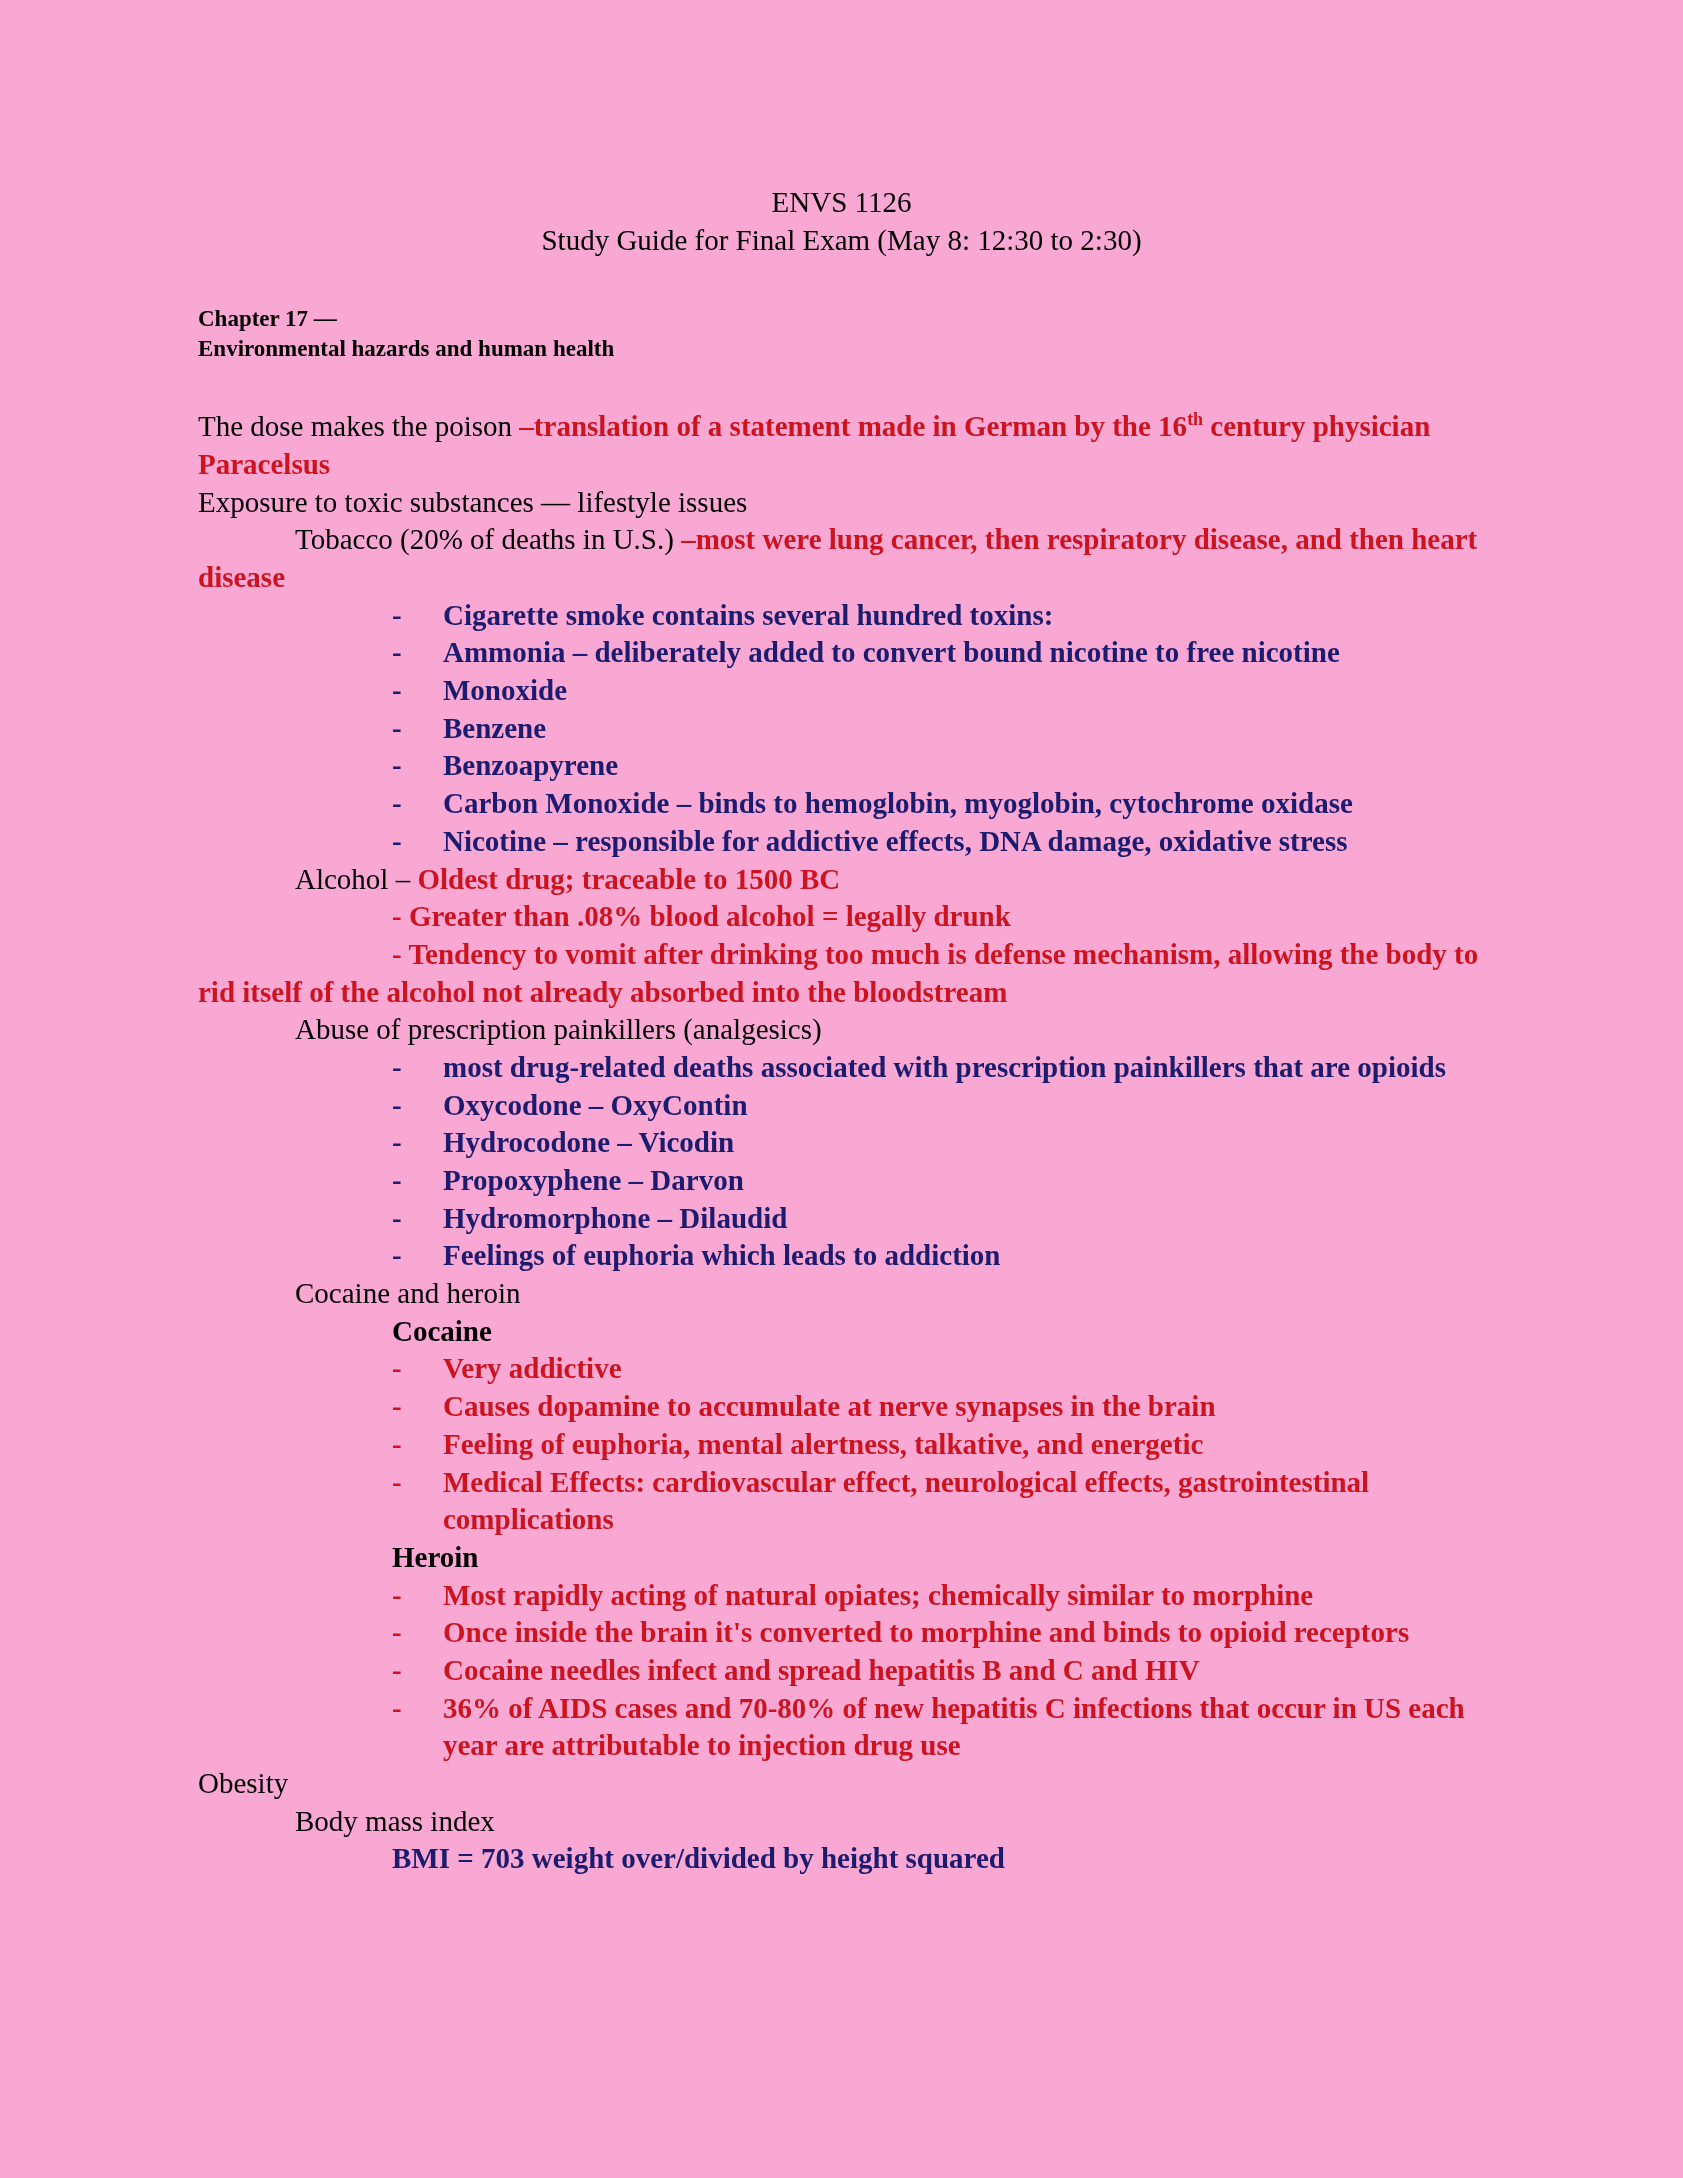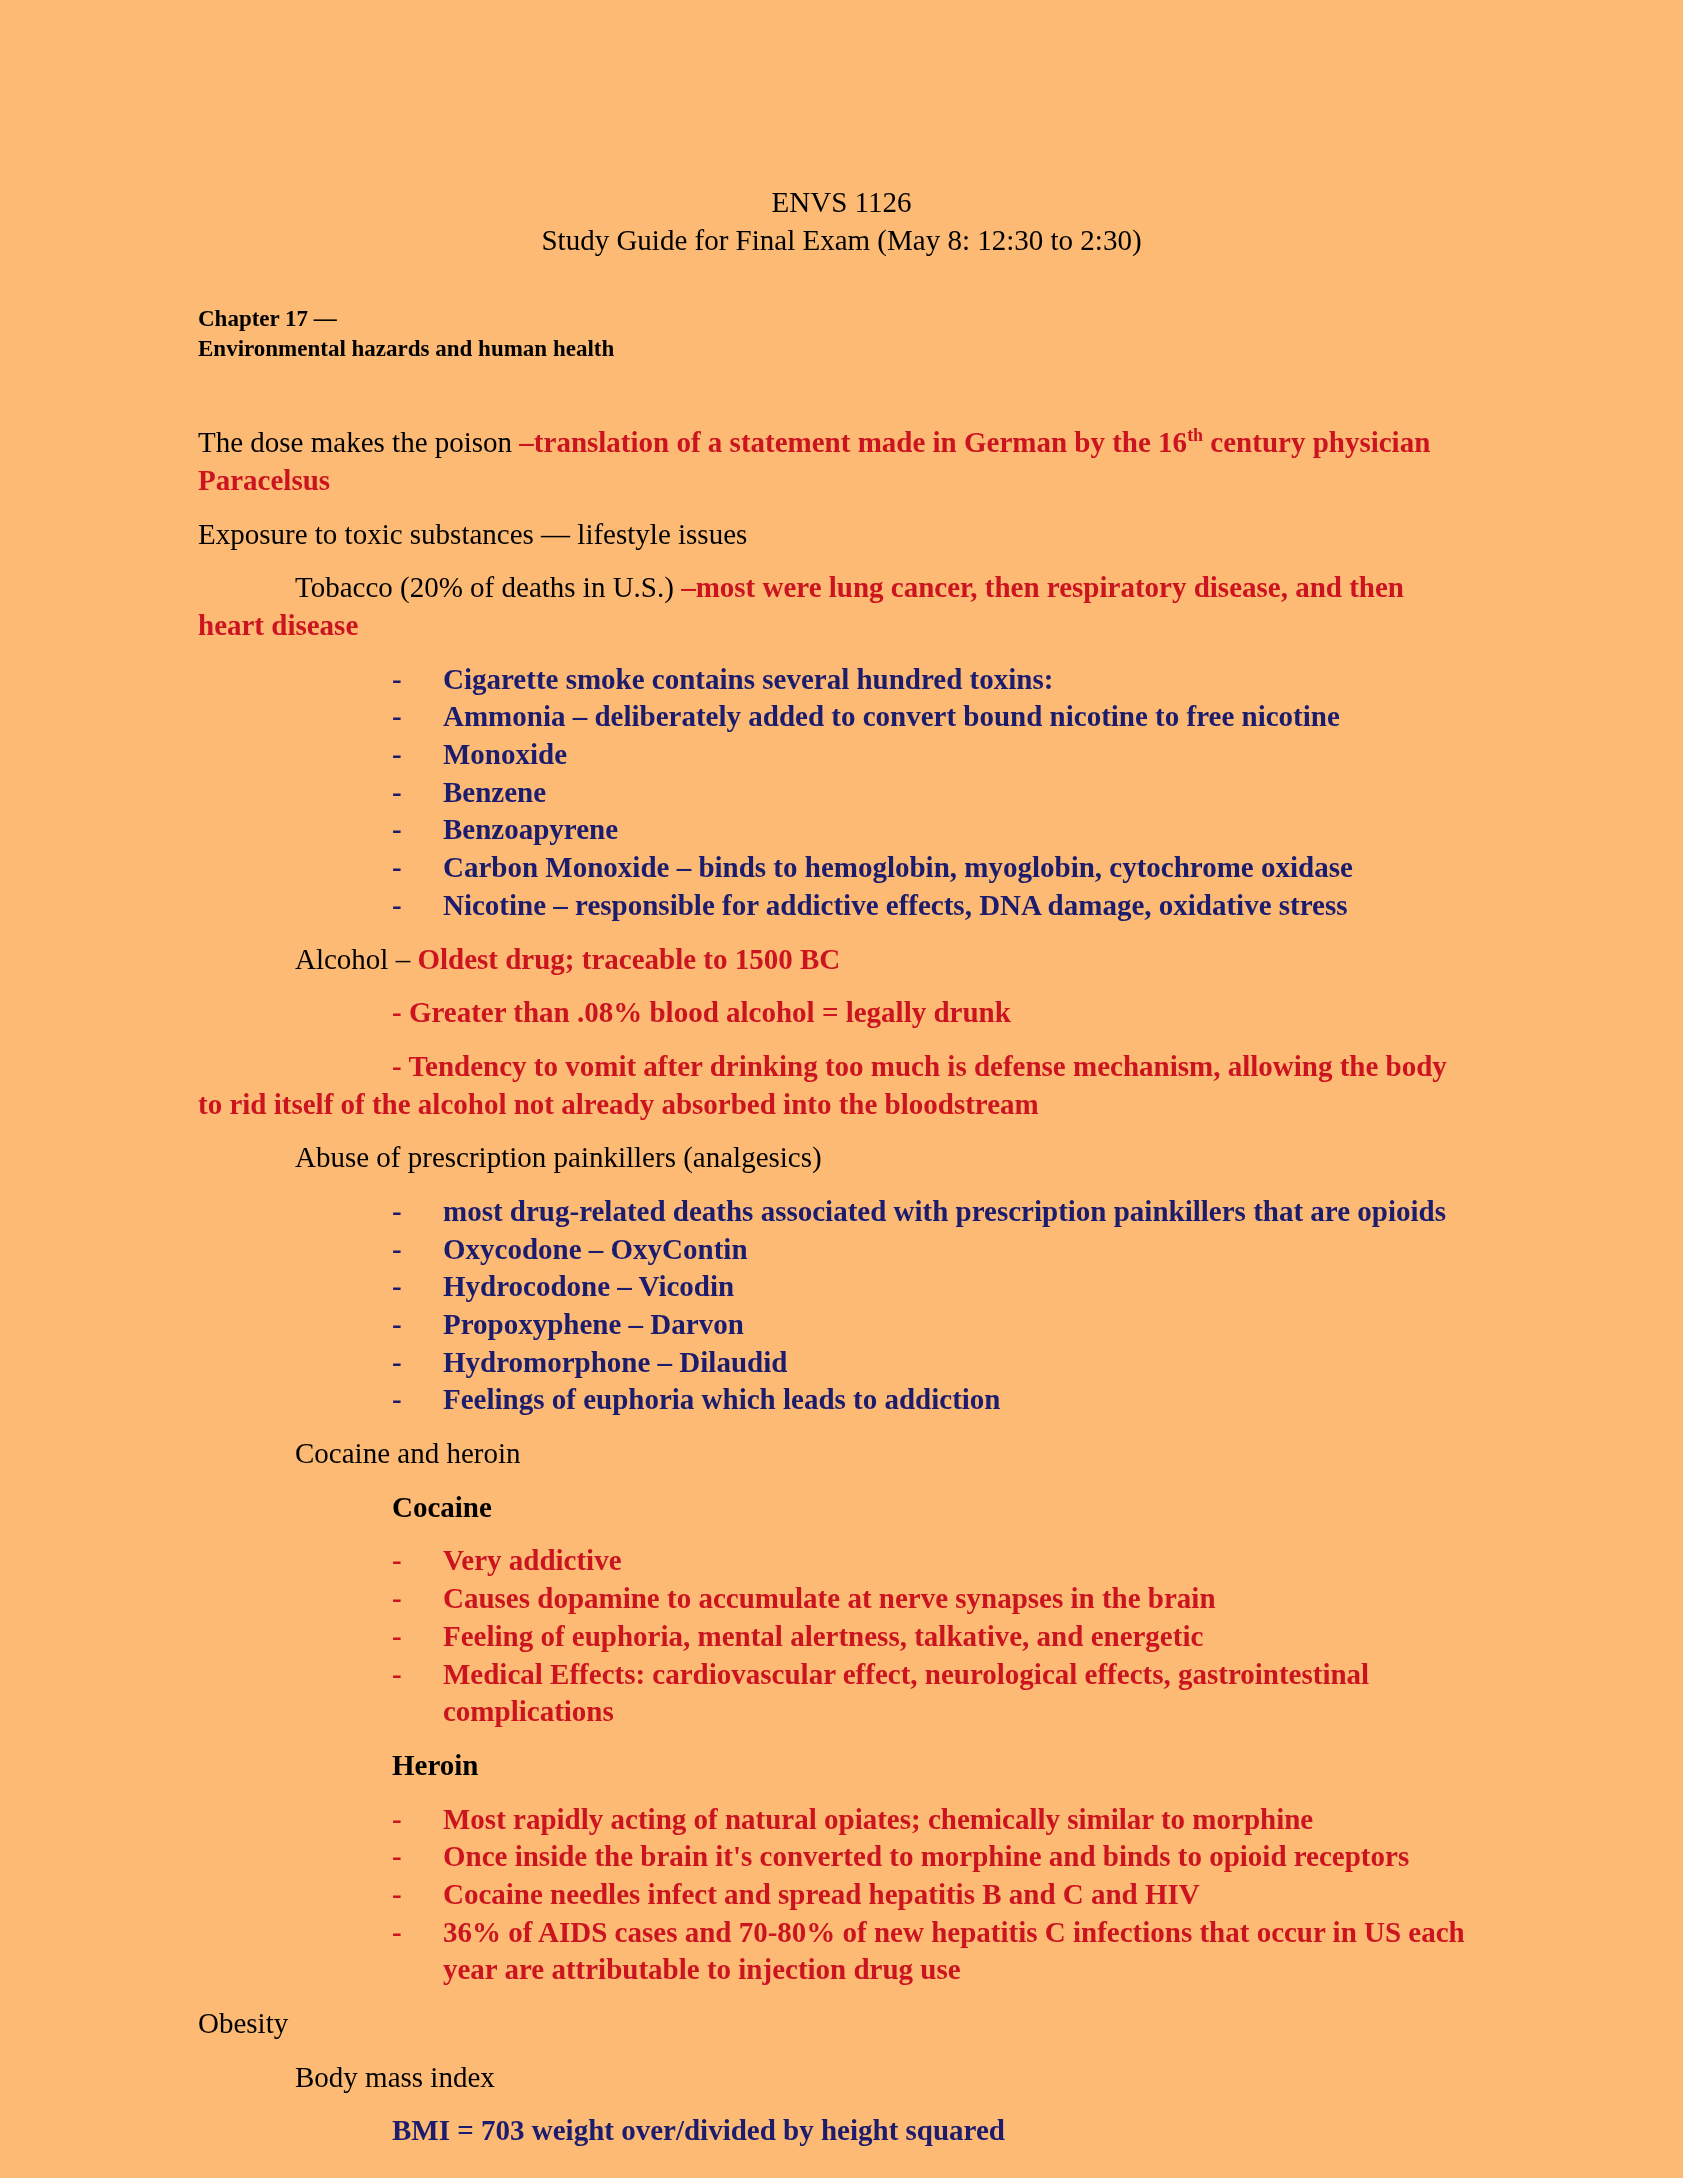--- a/index.html
+++ b/index.html
@@ -5,41 +5,41 @@
 <style>
   html, body {
     margin: 0;
     padding: 0;
     background: #ffffff;
   }
   .page {
     position: relative;
     width: 1683px;
     height: 2178px;
-    background: #fdba74;
+    background: #f9a8d4;
     font-family: "Liberation Serif", "DejaVu Serif", serif;
     color: #000000;
     overflow: hidden;
     box-sizing: border-box;
     padding: 183px 198px 0 198px;
   }
   
   .title-block {
     text-align: center;
     font-size: 29px;
     line-height: 1.32;
     color: #000;
   }
   .title-line { display: block; }
 
   
   .line {
     font-size: 29px;
     line-height: 1.30;
-    margin: 16px;
+    margin: 0;
     white-space: pre-wrap;
   }
   .blk { color: #000000; }
   .red { color: #cc1421; font-weight: bold; }
   .blue { color: #1c1c6e; font-weight: bold; }
   .bold-blk { color: #000000; font-weight: bold; }
 
   .sup { font-size: 0.62em; vertical-align: super; line-height: 0; }
 
   

